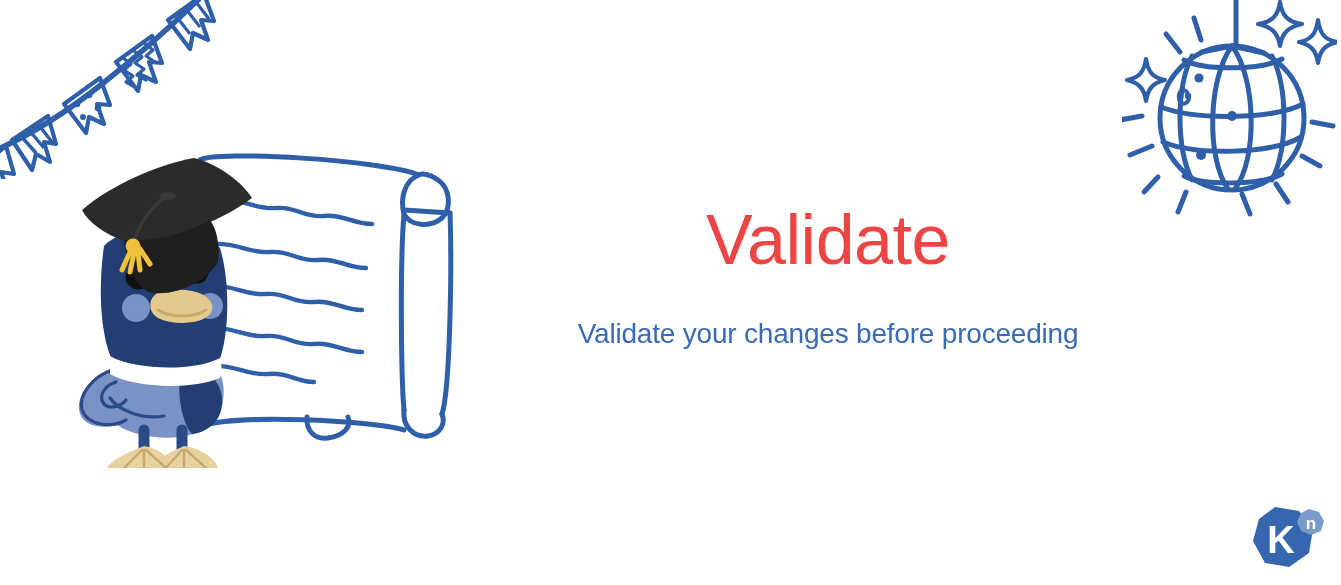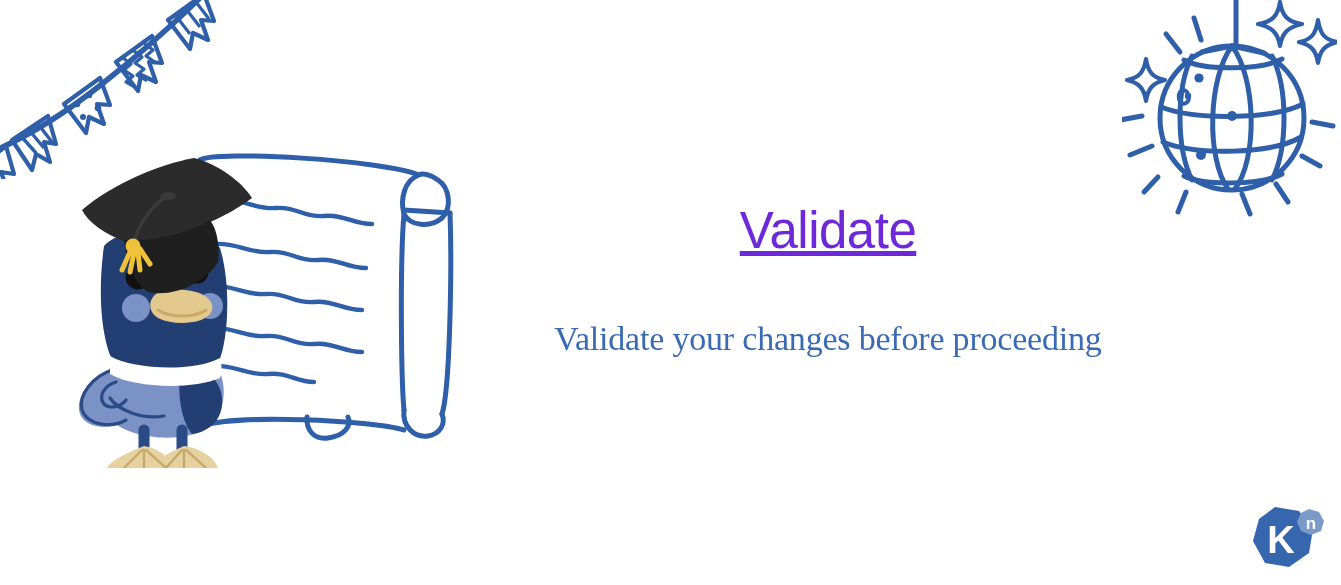--- a/index.html
+++ b/index.html
@@ -59,33 +59,32 @@
   .text-block {
     position: absolute;
     left: 466px;
     top: 205px;
     width: 724px;
     text-align: center;
   }
 
   .page-title {
     font-family: "Liberation Sans", sans-serif;
-    font-size: 51px;
+    font-size: 70px;
     font-weight: 400;
     line-height: 1.0;
     letter-spacing: -0.5px;
-    color: #6d28d9;
+    color: #ef4444;
     white-space: nowrap;
-    text-decoration: underline;
   }
 
   .page-subtitle {
-    margin-top: 63px;
-    font-family: Liberation Serif, serif;
-    font-size: 34px;
+    margin-top: 43px;
+    font-family: Liberation Sans, sans-serif;
+    font-size: 28px;
     font-weight: 400;
     line-height: 1.15;
     letter-spacing: -0.2px;
     color: #3A6AB4;
     white-space: nowrap;
   }
 
   
   .brand-logo {
     position: absolute;

